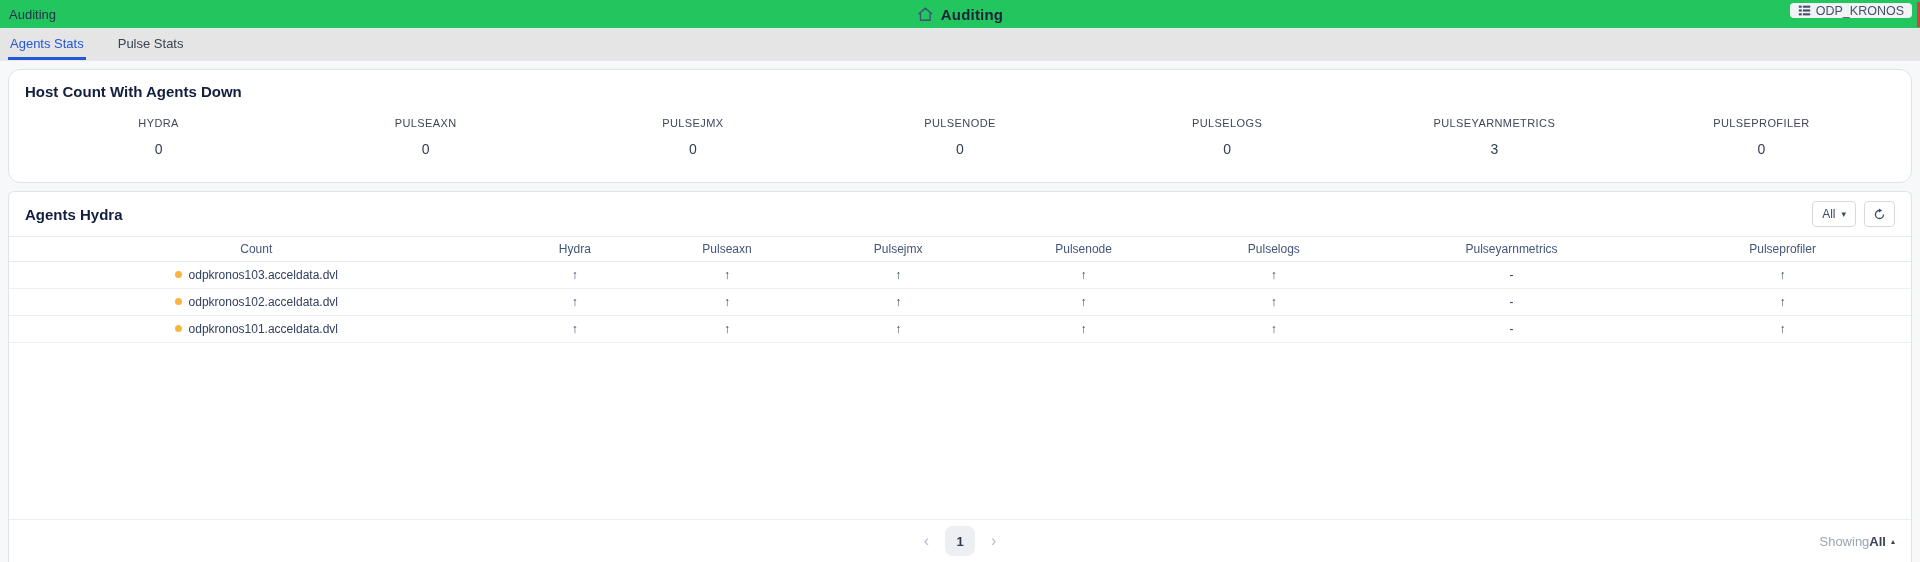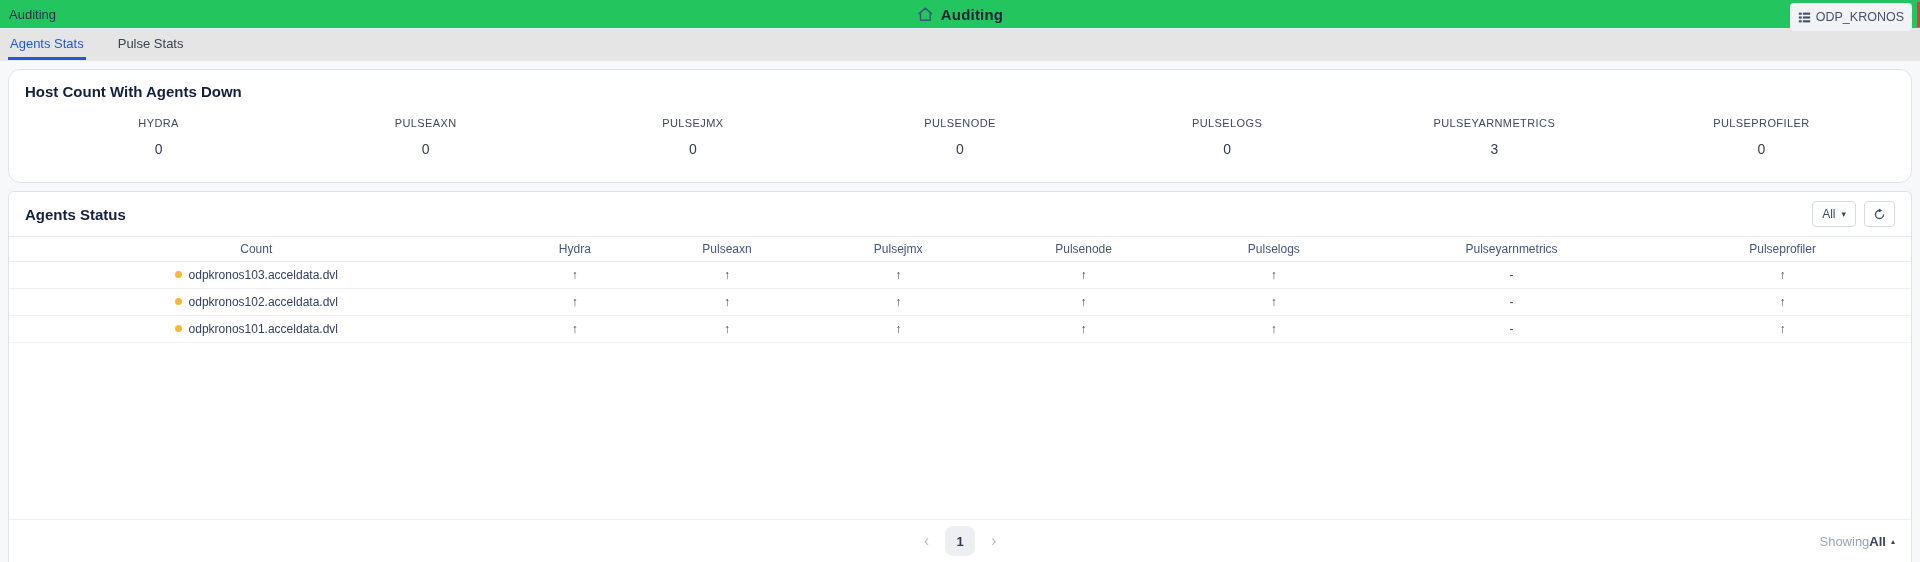--- a/index.html
+++ b/index.html
@@ -20,21 +20,21 @@
     position: absolute; left: 9px; top: 0; height: 100%;
     display: flex; align-items: center;
     font-size: 13px; color: #24324b; cursor: pointer;
   }
   .center-title {
     position: absolute; left: 50%; top: 0; transform: translateX(-50%);
     height: 100%; display: flex; align-items: center; gap: 7px;
   }
   .center-title .title-text { font-size: 15px; font-weight: 700; color: #1a2438; letter-spacing: .2px; }
   .cluster-badge {
-    position: absolute; right: 8px; top: 3px; height: 28px;
+    position: absolute; right: 8px; top: 3px; height: 15px;
     background: #f1f3f6; border-radius: 4px; padding: 0 8px;
     display: flex; align-items: center; gap: 5px; cursor: pointer;
   }
   .cluster-badge .cluster-text { font-size: 12.5px; color: #44506b; font-weight: 500; }
   .edge-strip {
     position: absolute; right: 0; top: 2px; width: 3px; height: 25px;
     background: #dd3b42; z-index: 20;
   }
 
   
@@ -192,21 +192,21 @@
       </div>
       <div class="stat-col">
         <div class="stat-label">PULSEPROFILER</div>
         <div class="stat-value">0</div>
       </div>
     </div>
   </div>
 
   <div class="card card-agents">
     <div class="agents-header">
-      <div class="card-title">Agents Status</div>
+      <div class="card-title">Agents Hydra</div>
       <div class="header-controls">
         <div class="btn btn-filter">
           <span>All</span>
           <span class="caret">▾</span>
         </div>
         <div class="btn btn-refresh">
           <span>
             <svg width="13" height="13" viewBox="0 0 16 16">
               <path d="M13 8 A5 5 0 1 1 8 3" fill="none" stroke="#3b4b66" stroke-width="1.7"></path>
               <path d="M7.2 0.6 L11.4 3 L7.2 5.4 Z" fill="#3b4b66"></path>

